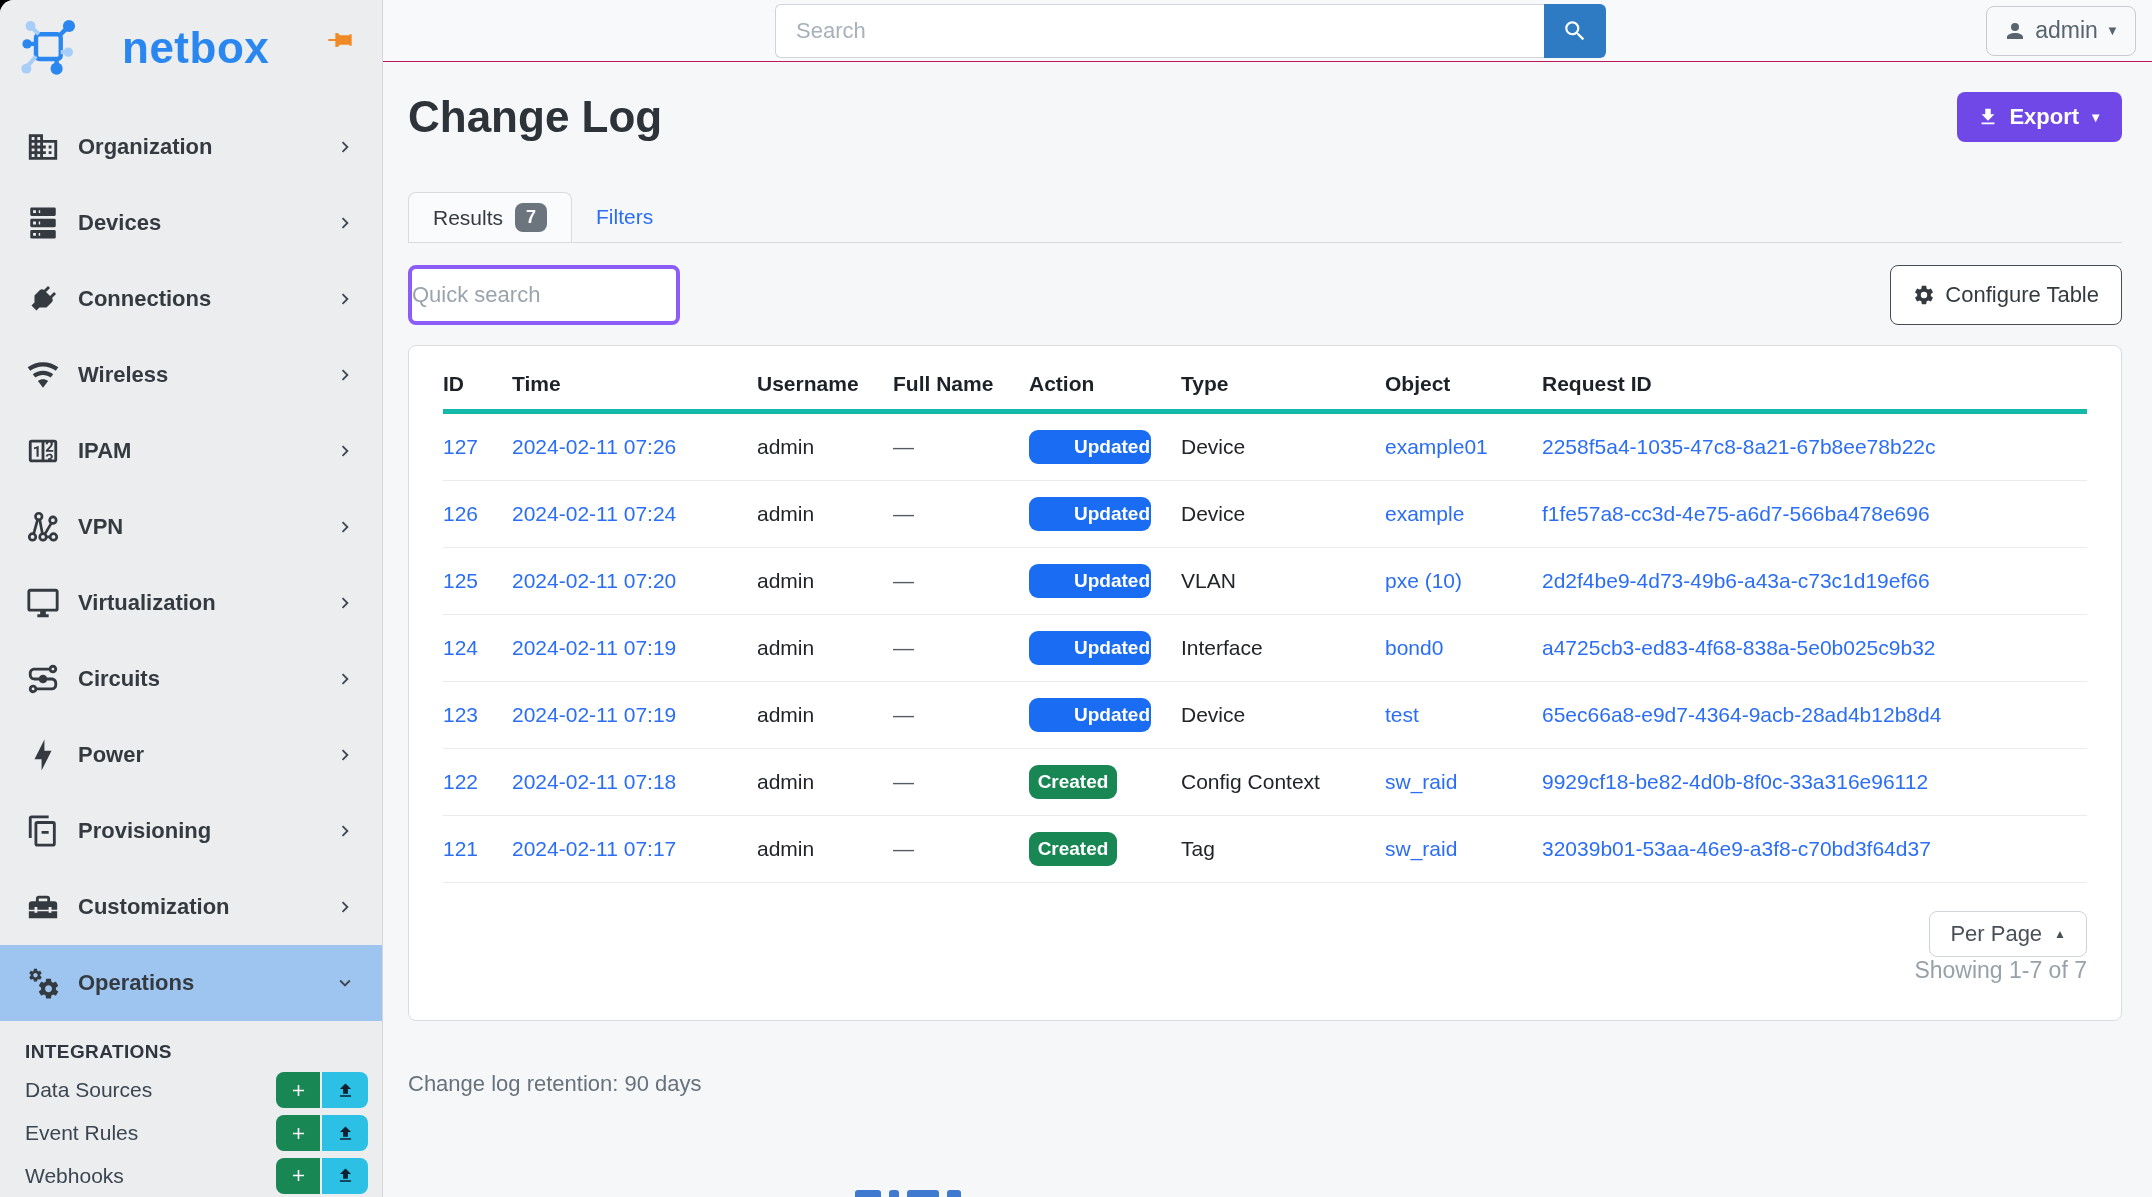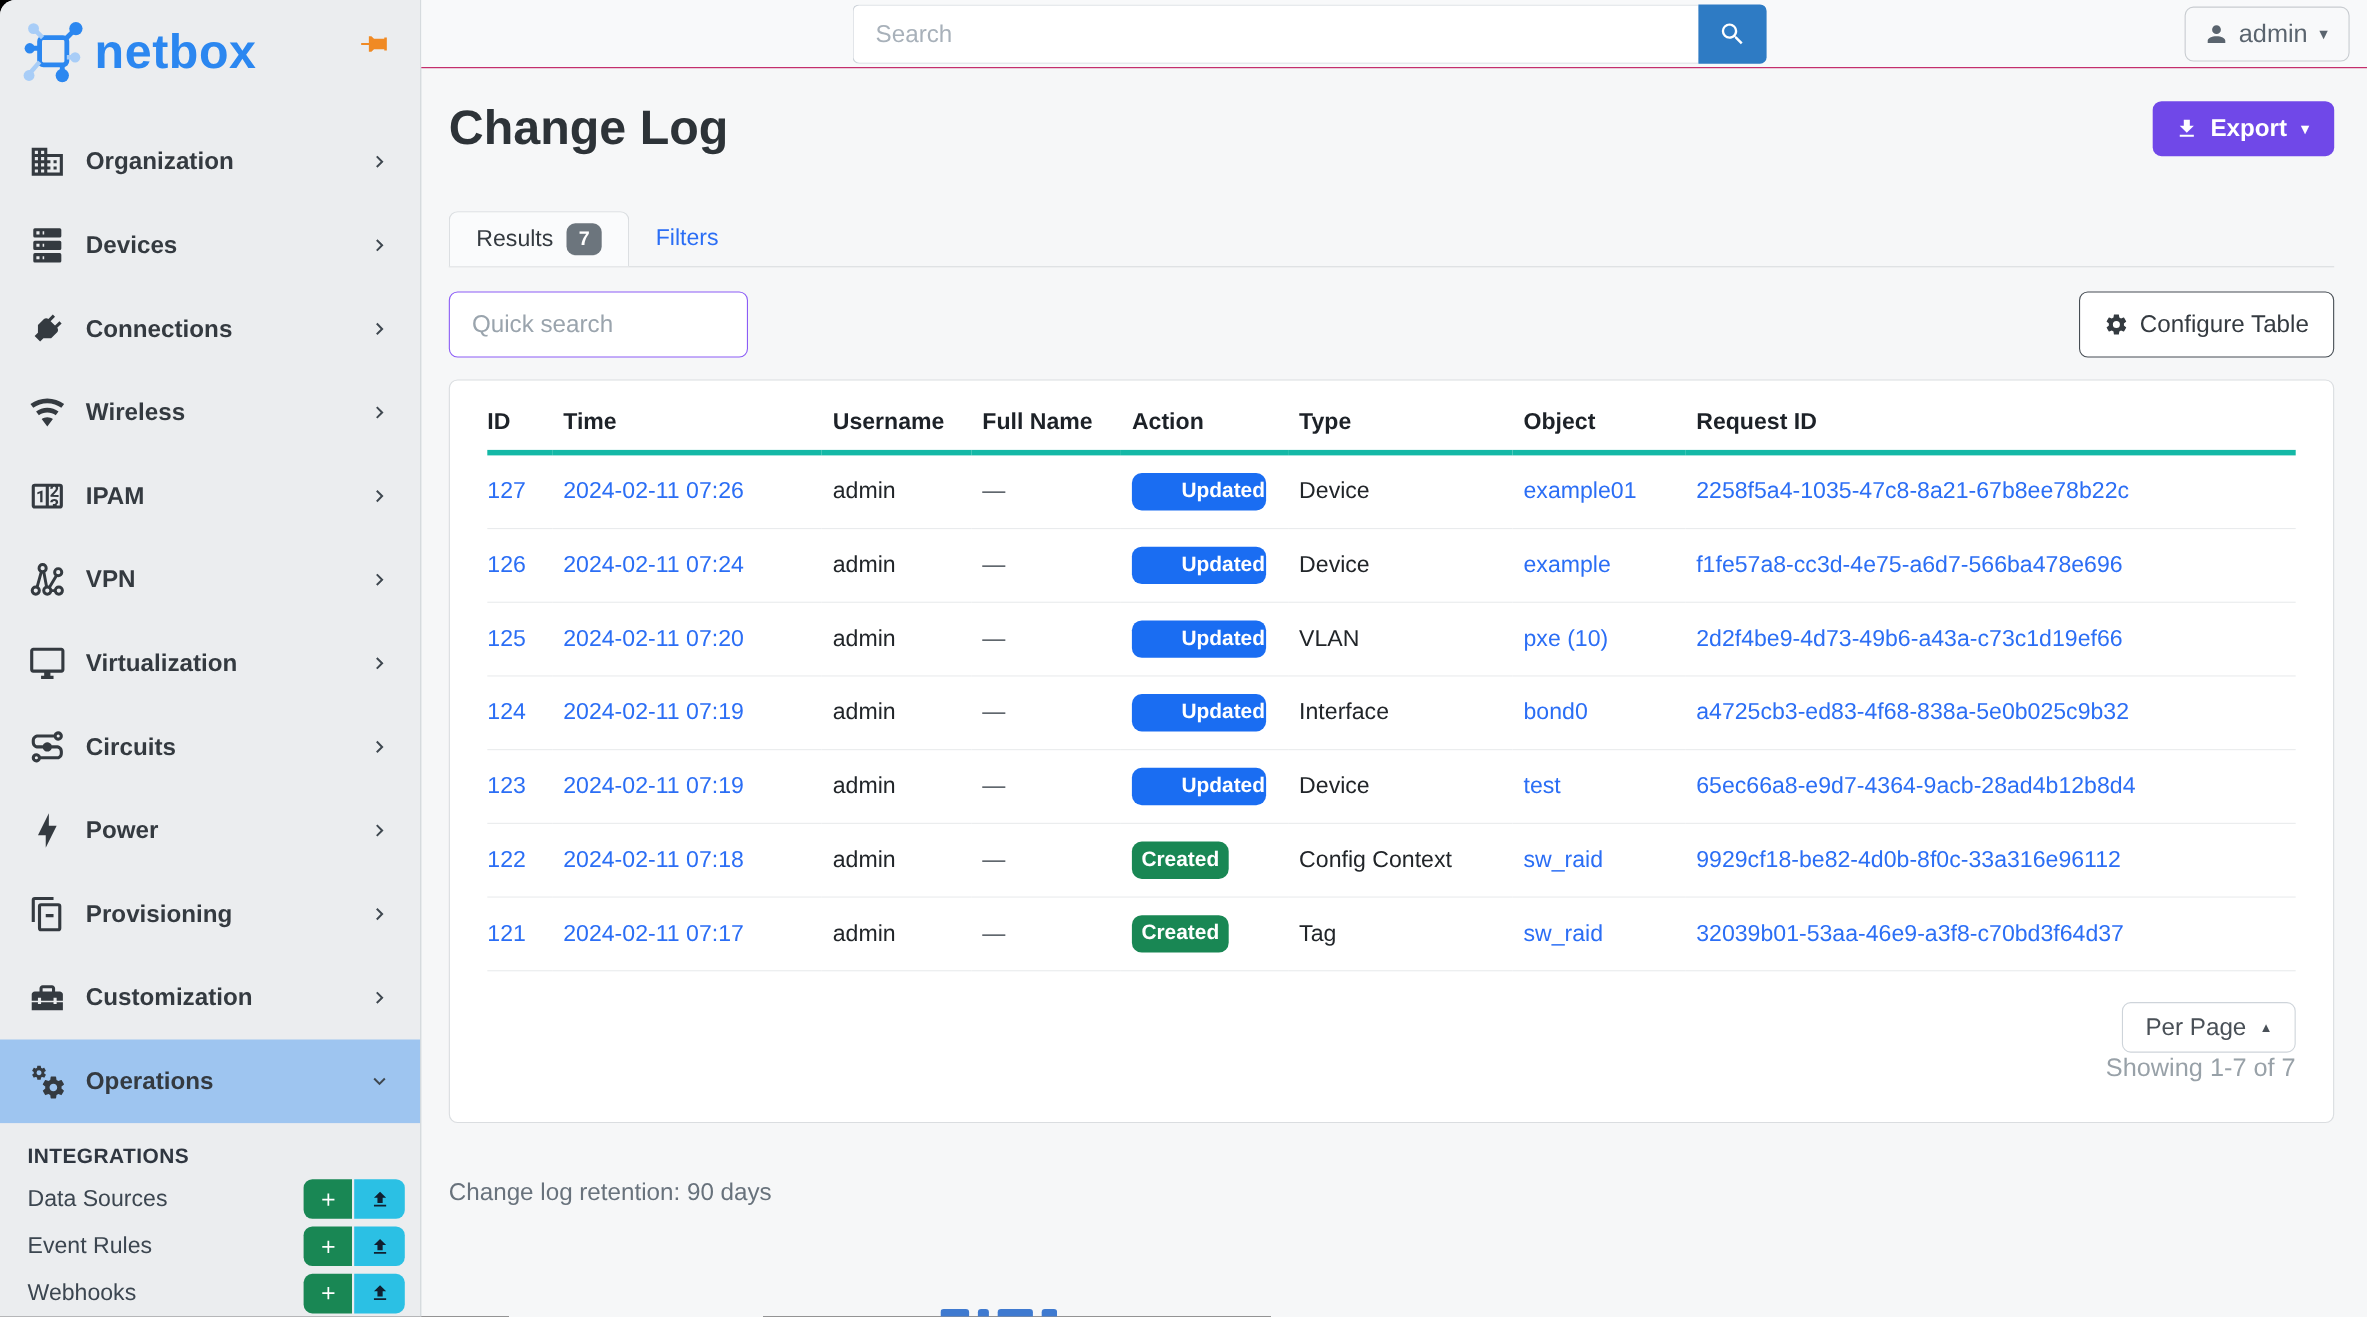--- a/index.html
+++ b/index.html
@@ -11,21 +11,21 @@
     border-top-left-radius:14px;
     display:flex;
   }
   
   .sidebar {
     width:383px; min-width:383px; height:100%;
     background:#ebedef; border-right:1px solid #d2d6da;
     display:flex; flex-direction:column; overflow:hidden;
   }
   .brand {
-    height:96px; display:flex; align-items:center; padding-left:14px; position:relative;
+    height:96px; display:flex; align-items:center; padding-left:14px; position:relative;gap:36px;
   }
   .brand .logo-mark { width:66px; height:66px; }
   .brand .brand-name { font-size:44px; font-weight:700; color:#2b87f0; letter-spacing:.5px; margin-left:6px; }
   .pin-btn { position:absolute; right:28px; top:26px; width:28px; height:28px; cursor:pointer; }
   .nav { margin-top:14px; }
   .nav-item {
     height:76px; display:flex; align-items:center; padding:0 26px; cursor:pointer;
     color:#343a40;
   }
   .nav-item .nav-icon { width:34px; height:34px; color:#343a40; flex:none; }
@@ -90,22 +90,22 @@
     color:#343a40; margin-bottom:-1px;
   }
   .tab.link { color:#2b6ef5; }
   .count-badge {
     background:#6c757d; color:#fff; font-size:18px; font-weight:700; border-radius:8px;
     padding:4px 11px; margin-left:12px;
   }
   
   .controls { margin-top:22px; display:flex; align-items:center; }
   .quick-search {
-    width:272px; height:60px; border:1px solid #8b5cf6; border-radius:8px; background:#fff;
-    padding:0 20px; font-size:22px; color:#343a40; outline:none; font-family:inherit;
+    width:272px; height:60px; border:4px solid #8b5cf6; border-radius:8px; background:#fff;
+    padding:0 0; font-size:22px; color:#343a40; outline:none; font-family:inherit;
   }
   .quick-search::placeholder { color:#9aa4ad; }
   .configure-btn {
     margin-left:auto; height:60px; padding:0 22px; background:#fff; border:1px solid #464d54;
     border-radius:8px; font-size:22px; color:#343a40; display:flex; align-items:center; gap:10px;
     cursor:pointer; font-family:inherit;
   }
   .configure-btn svg { width:22px; height:22px; }
   
   .card {

